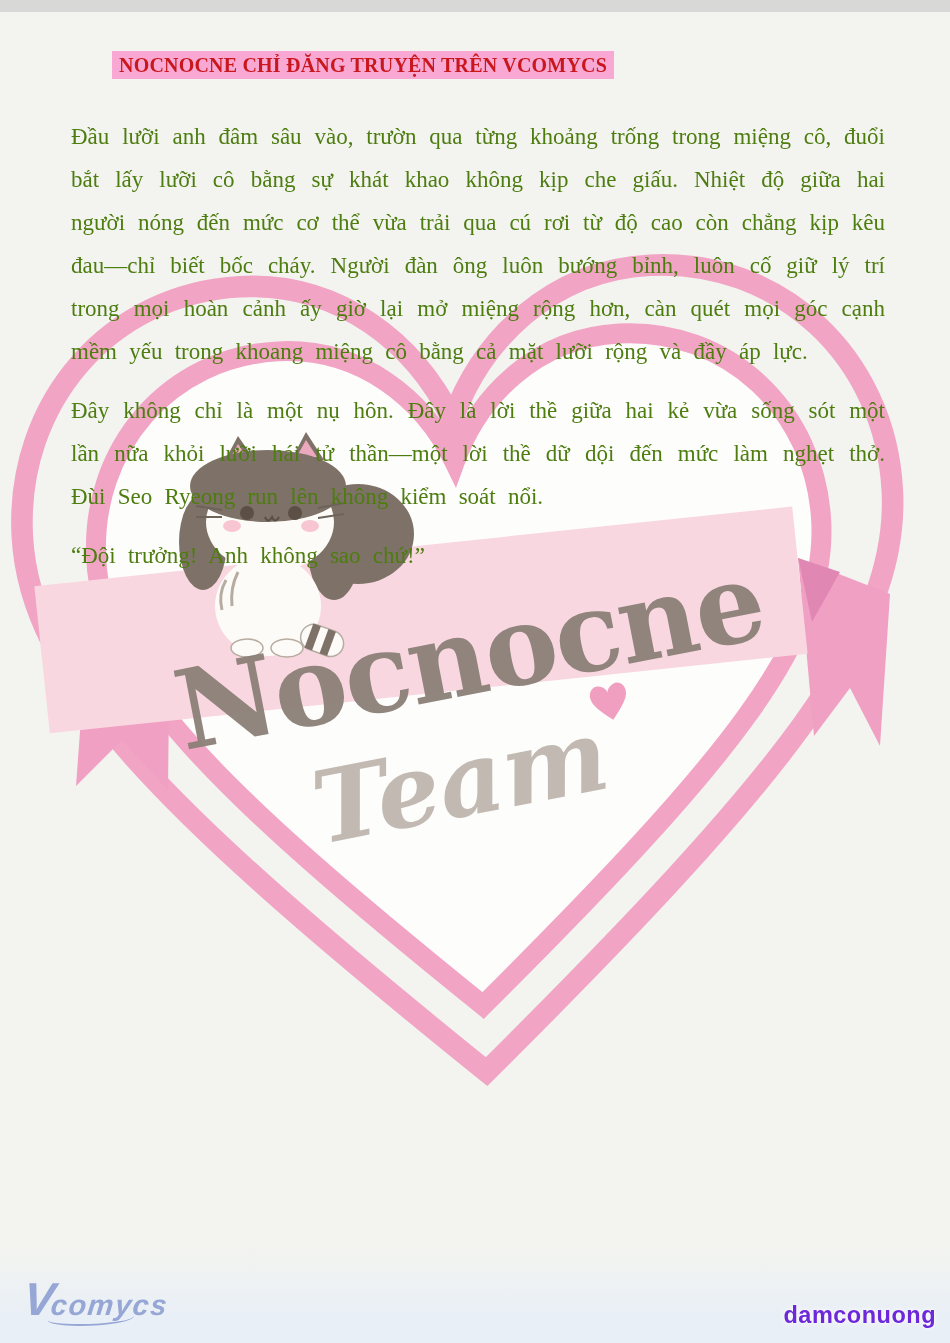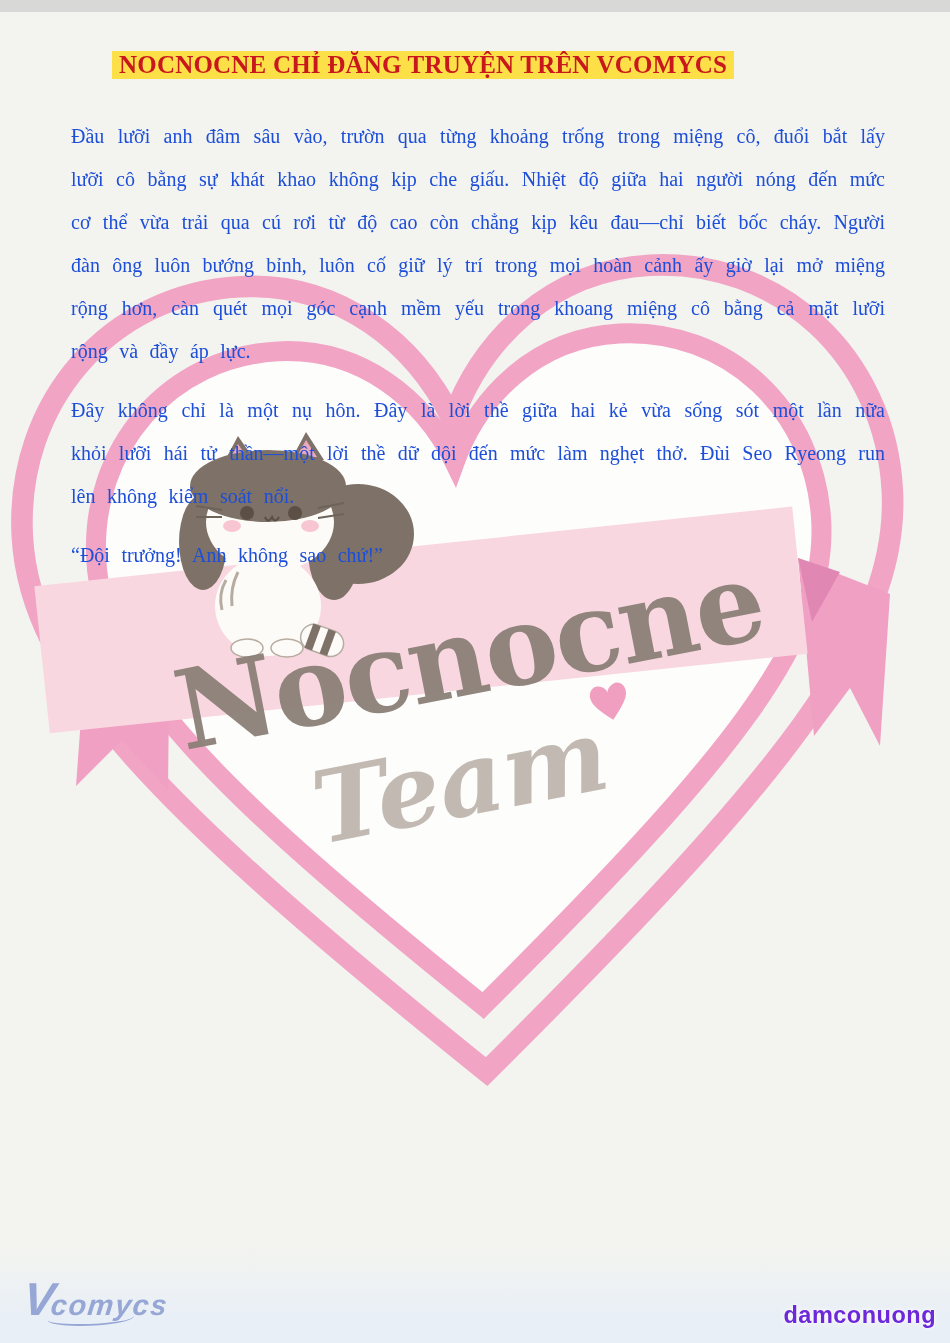--- a/index.html
+++ b/index.html
@@ -7,27 +7,27 @@
     position:relative;width:950px;height:1343px;margin:0 auto;
     background:#f3f4f0;overflow:hidden;
     font-family:"Liberation Serif","DejaVu Serif",serif;
   }
   .top-strip{position:absolute;top:0;left:0;right:0;height:12px;background:#d8d9d6;}
   .bottom-tint{position:absolute;left:0;right:0;bottom:0;height:95px;
     background:linear-gradient(180deg,rgba(233,239,246,0),#e9eff6 70%);}
   .watermark{position:absolute;top:0;left:0;}
   .notice{
     position:absolute;top:51px;left:112px;z-index:3;
-    background:#fde047;color:#c9181d;
-    font-weight:bold;font-size:25px;line-height:28px;
+    background:#f9a8d4;color:#c9181d;
+    font-weight:bold;font-size:20px;line-height:28px;
     padding:0 7px;letter-spacing:0.2px;white-space:nowrap;
   }
   .body-text{
     position:absolute;top:115px;left:71px;width:814px;z-index:3;
-    font-size:20px;line-height:43px;color:#1d4ed8;
+    font-size:23px;line-height:43px;color:#4d7c0f;
     text-align:justify;word-spacing:6.5px;
   }
   .body-text p{margin:0 0 16px 0;}
   .vcomycs-logo{
     position:absolute;left:24px;top:1276px;z-index:3;
     color:#8fa0d3;font-family:"Liberation Sans",sans-serif;
     font-style:italic;font-weight:bold;opacity:.92;
     transform:skewX(-6deg);white-space:nowrap;
   }
   .vcomycs-logo .v{font-size:46px;line-height:46px;}

